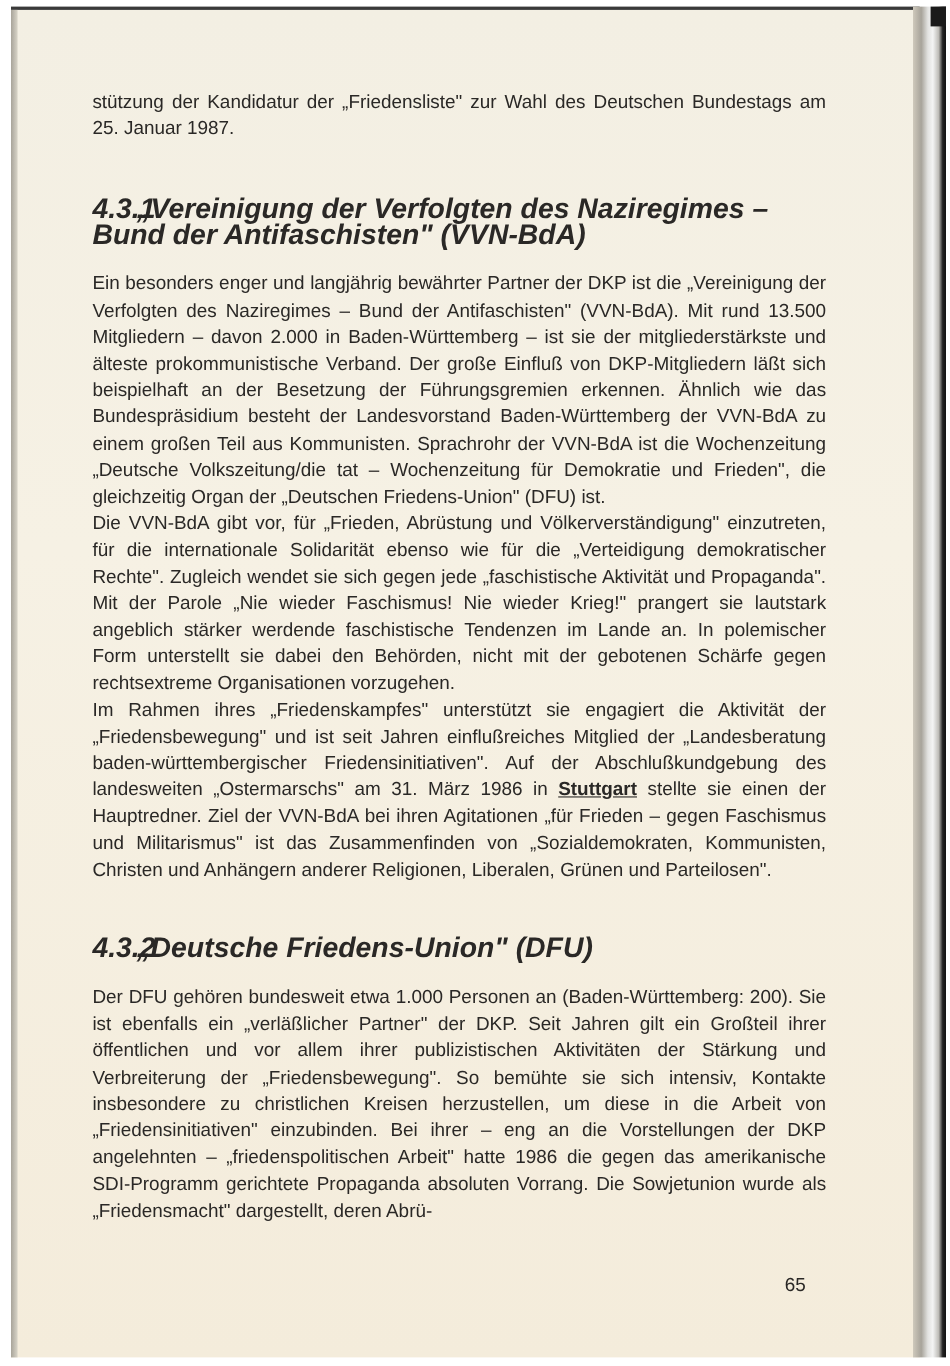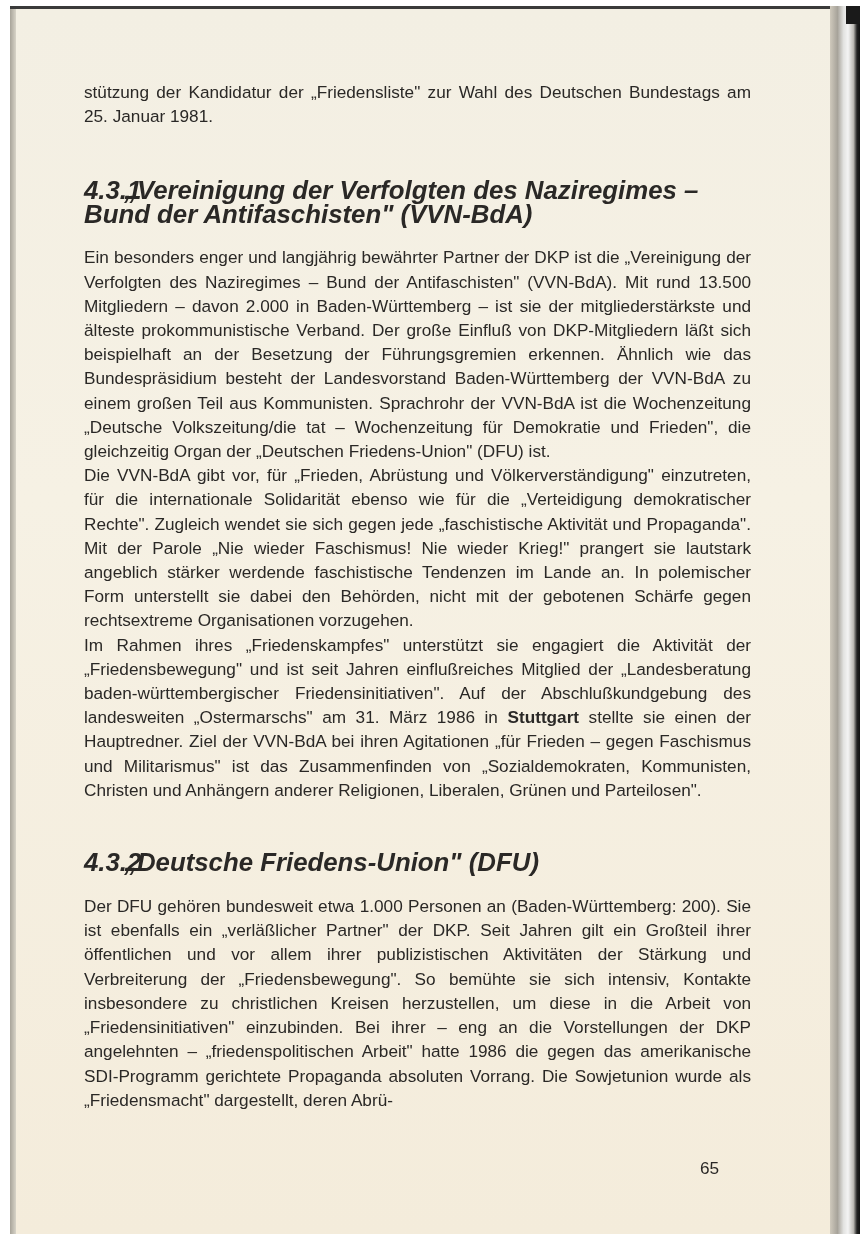--- a/index.html
+++ b/index.html
@@ -69,44 +69,44 @@
       font-style: italic;
       margin: 0;
       line-height: 24px;
     }
     .heading .num { display: inline-block; width: 40px; }
     .heading-line { display: block; }
     .gap-after-intro { height: 50px; }
     .gap-after-heading { height: 19px; }
     .gap-before-heading2 { height: 48px; }
     .gap-after-heading2 { height: 20px; }
-    .bold { font-weight: bold; }
+    .bold { font-weight: bold; text-decoration: underline; }
     .page-number {
       position: absolute;
       left: 700px;
       top: 1158px;
       width: 46px;
-      text-align: left;
+      text-align: center;
       font-size: 17.2px;
       color: #2a2826;
     }
   </style>
 </head>
 <body>
 
 <div class="scan-frame"></div>
 
 <div class="page">
   <div class="page-left-edge"></div>
 </div>
 <div class="spine"></div>
 <div class="spine-top"></div>
 
 <div class="content">
-  <p class="para">stützung der Kandidatur der „Friedensliste" zur Wahl des Deutschen Bundestags am 25. Januar 1981.</p>
+  <p class="para">stützung der Kandidatur der „Friedensliste" zur Wahl des Deutschen Bundestags am 25. Januar 1987.</p>
 
   <div class="gap-after-intro"></div>
 
   <h2 class="heading">
     <span class="heading-line">
       <span class="num">4.3.1</span><span>„Vereinigung der Verfolgten des Naziregimes –</span>
     </span>
     <span class="heading-line">Bund der Antifaschisten" (VVN-BdA)</span>
   </h2>
 

